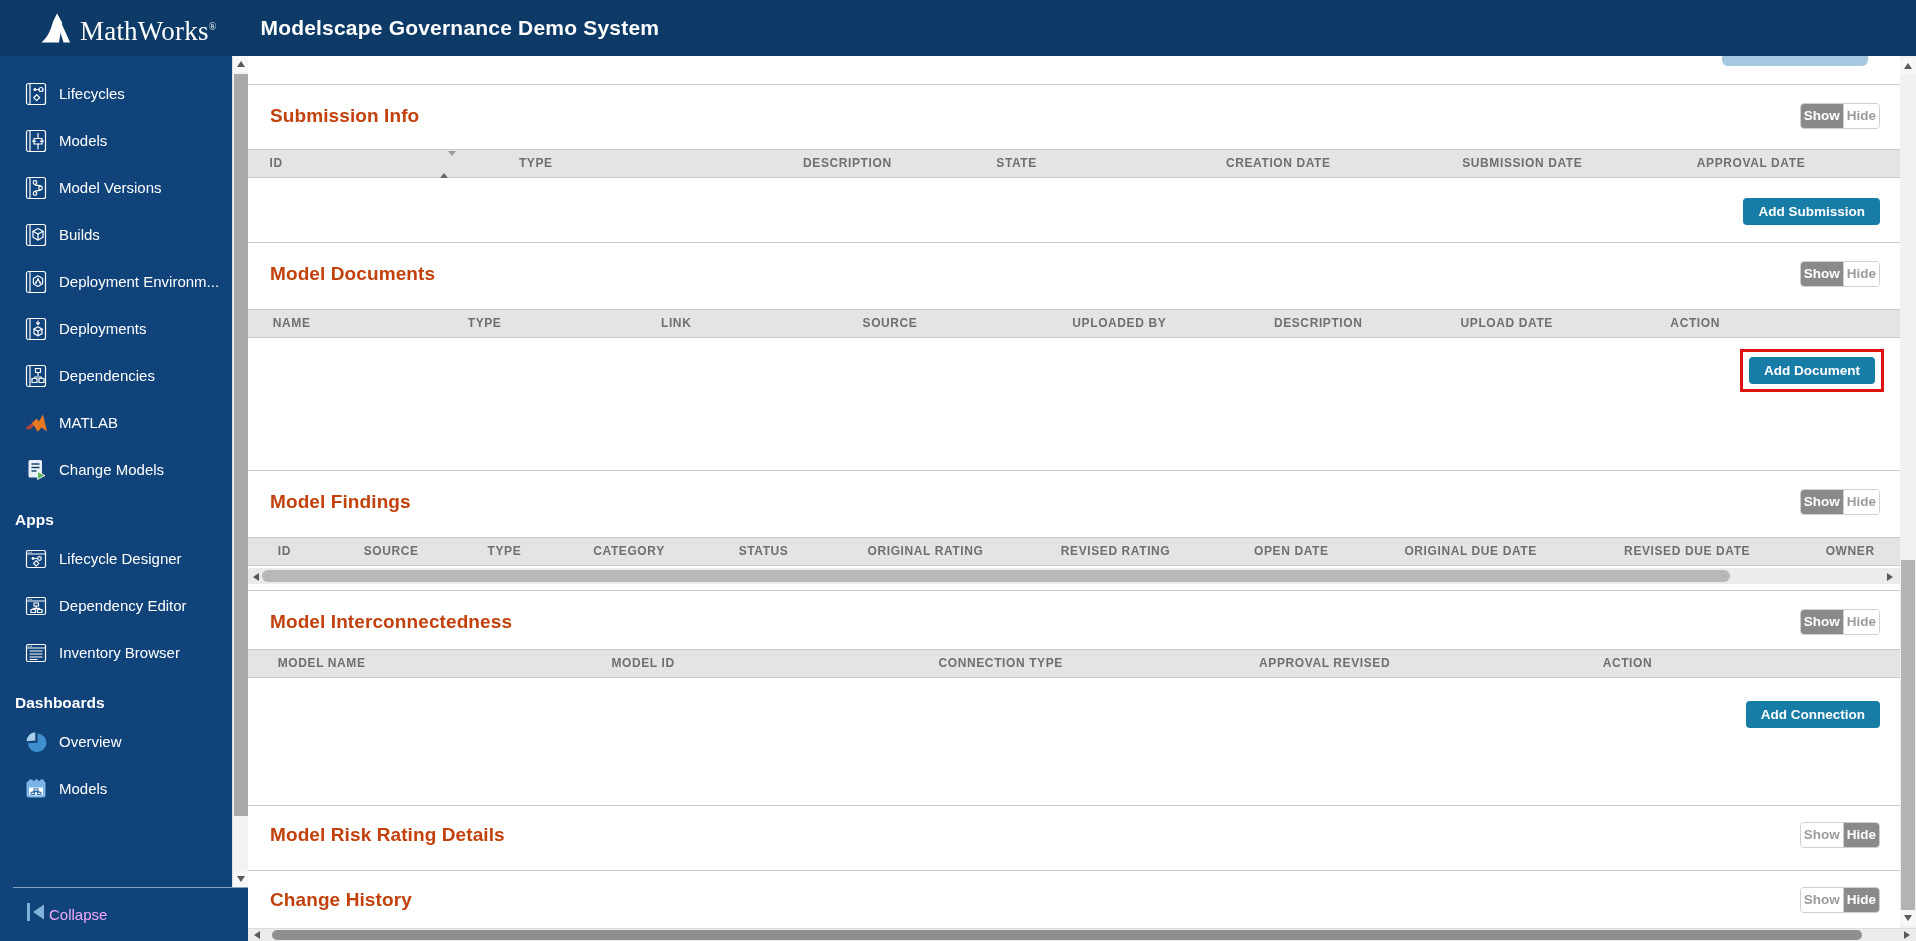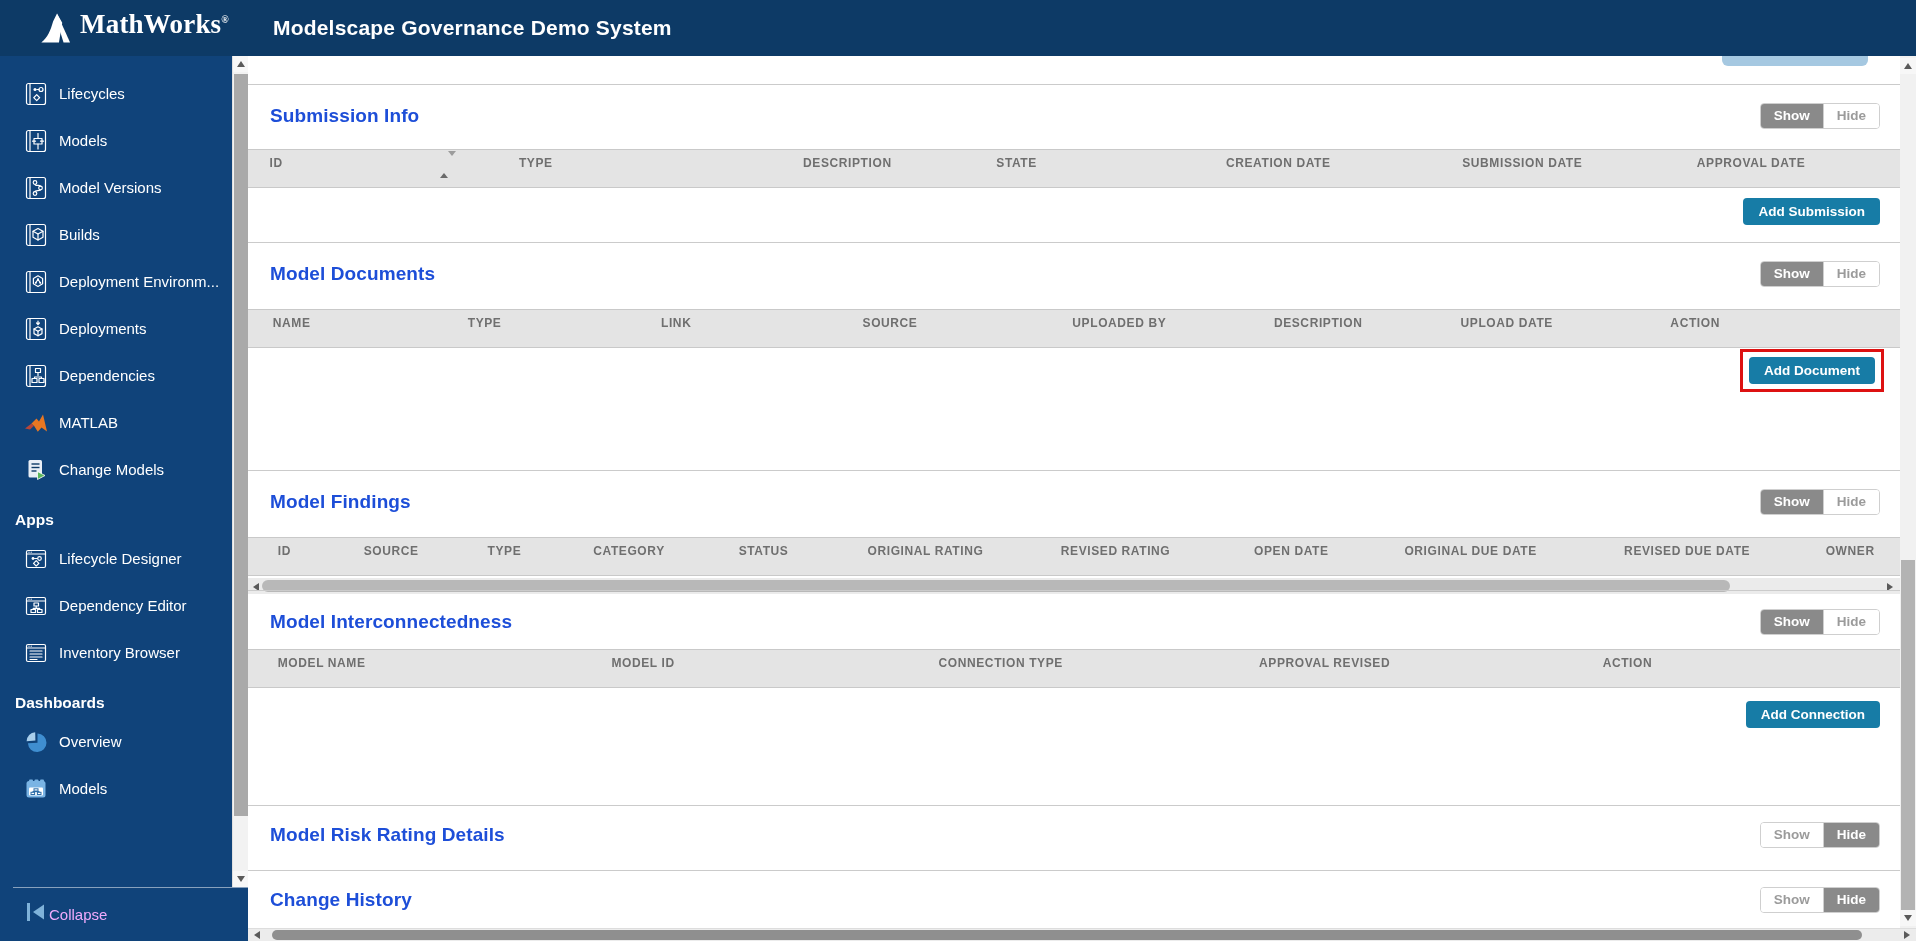--- a/index.html
+++ b/index.html
@@ -7,21 +7,21 @@
   body {
     position: relative; overflow: hidden; background:#fff;
     font-family: "Liberation Sans", sans-serif;
     -webkit-font-smoothing: antialiased;
   }
   
   .topbar {
     position:absolute; top:0; left:0; width:1916px; height:56px;
     background:#0d3a66; display:flex; align-items:center; color:#fff;
   }
-  .brand { display:flex; align-items:flex-start; margin-left:40px;font-weight:bold; }
+  .brand { display:flex; align-items:flex-end; margin-left:40px; }
   .brand svg { width:34px; height:38px; }
   .brand-name {
     font-family:"Liberation Serif", serif; font-size:27px; color:#fff;
     margin-left:6px; letter-spacing:.2px;
   }
   .brand-reg { font-size:10px; vertical-align:super; }
   .app-title { font-size:21px; font-weight:bold; margin-left:44px; letter-spacing:.2px; }
 
   
   .sidebar {
@@ -73,33 +73,33 @@
 
   .section { position:relative; border-top:1px solid #cbcbcb; padding:18px 20px 0 22px; }
   .sec-submission       { height:158px; }
   .sec-documents        { height:228px; }
   .sec-findings         { height:120px; }
   .sec-interconnect     { height:215px; }
   .sec-risk             { height:65px; padding-top:16px; }
   .sec-history          { height:62px; padding-top:16px; }
 
   .sec-head { display:flex; justify-content:space-between; align-items:flex-start; }
-  .sec-title { font-size:19px; font-weight:bold; color:#1d4ed8; letter-spacing:.1px; line-height:26px; }
+  .sec-title { font-size:19px; font-weight:bold; color:#c2410c; letter-spacing:.1px; line-height:26px; }
 
   .toggle { display:flex; border:1px solid #cfcfcf; border-radius:4px; overflow:hidden; height:26px; }
   .tbtn {
-    font-size:13.5px; font-weight:bold; padding:0 13px; line-height:24px;
+    font-size:13.5px; font-weight:bold; padding:0 3px; line-height:24px;
     background:#fff; color:#9b9b9b; cursor:pointer; border:0;
     font-family:"Liberation Sans", sans-serif;
   }
   .tbtn.active { background:#8a8a8a; color:#fff; }
   .tbtn + .tbtn { border-left:1px solid #cfcfcf; }
 
   .thead {
-    position:relative; height:39px; background:#e4e4e4;
+    position:relative; height:29px; background:#e4e4e4;
     border-top:1px solid #c9c9c9; border-bottom:1px solid #c9c9c9;
     margin-left:-22px; margin-right:-20px;
   }
   .th {
     position:absolute; top:0; line-height:27px; font-size:12px; font-weight:bold;
     color:#6f6f6f; letter-spacing:.6px; white-space:nowrap;
   }
   .sort { position:absolute; top:6px; }
   .sort .s-up { width:0;height:0;border-left:4px solid transparent;border-right:4px solid transparent;border-bottom:5px solid #6a6a6a; margin-bottom:2px;}
   .sort .s-dn { width:0;height:0;border-left:4px solid transparent;border-right:4px solid transparent;border-top:5px solid #9c9c9c; }

